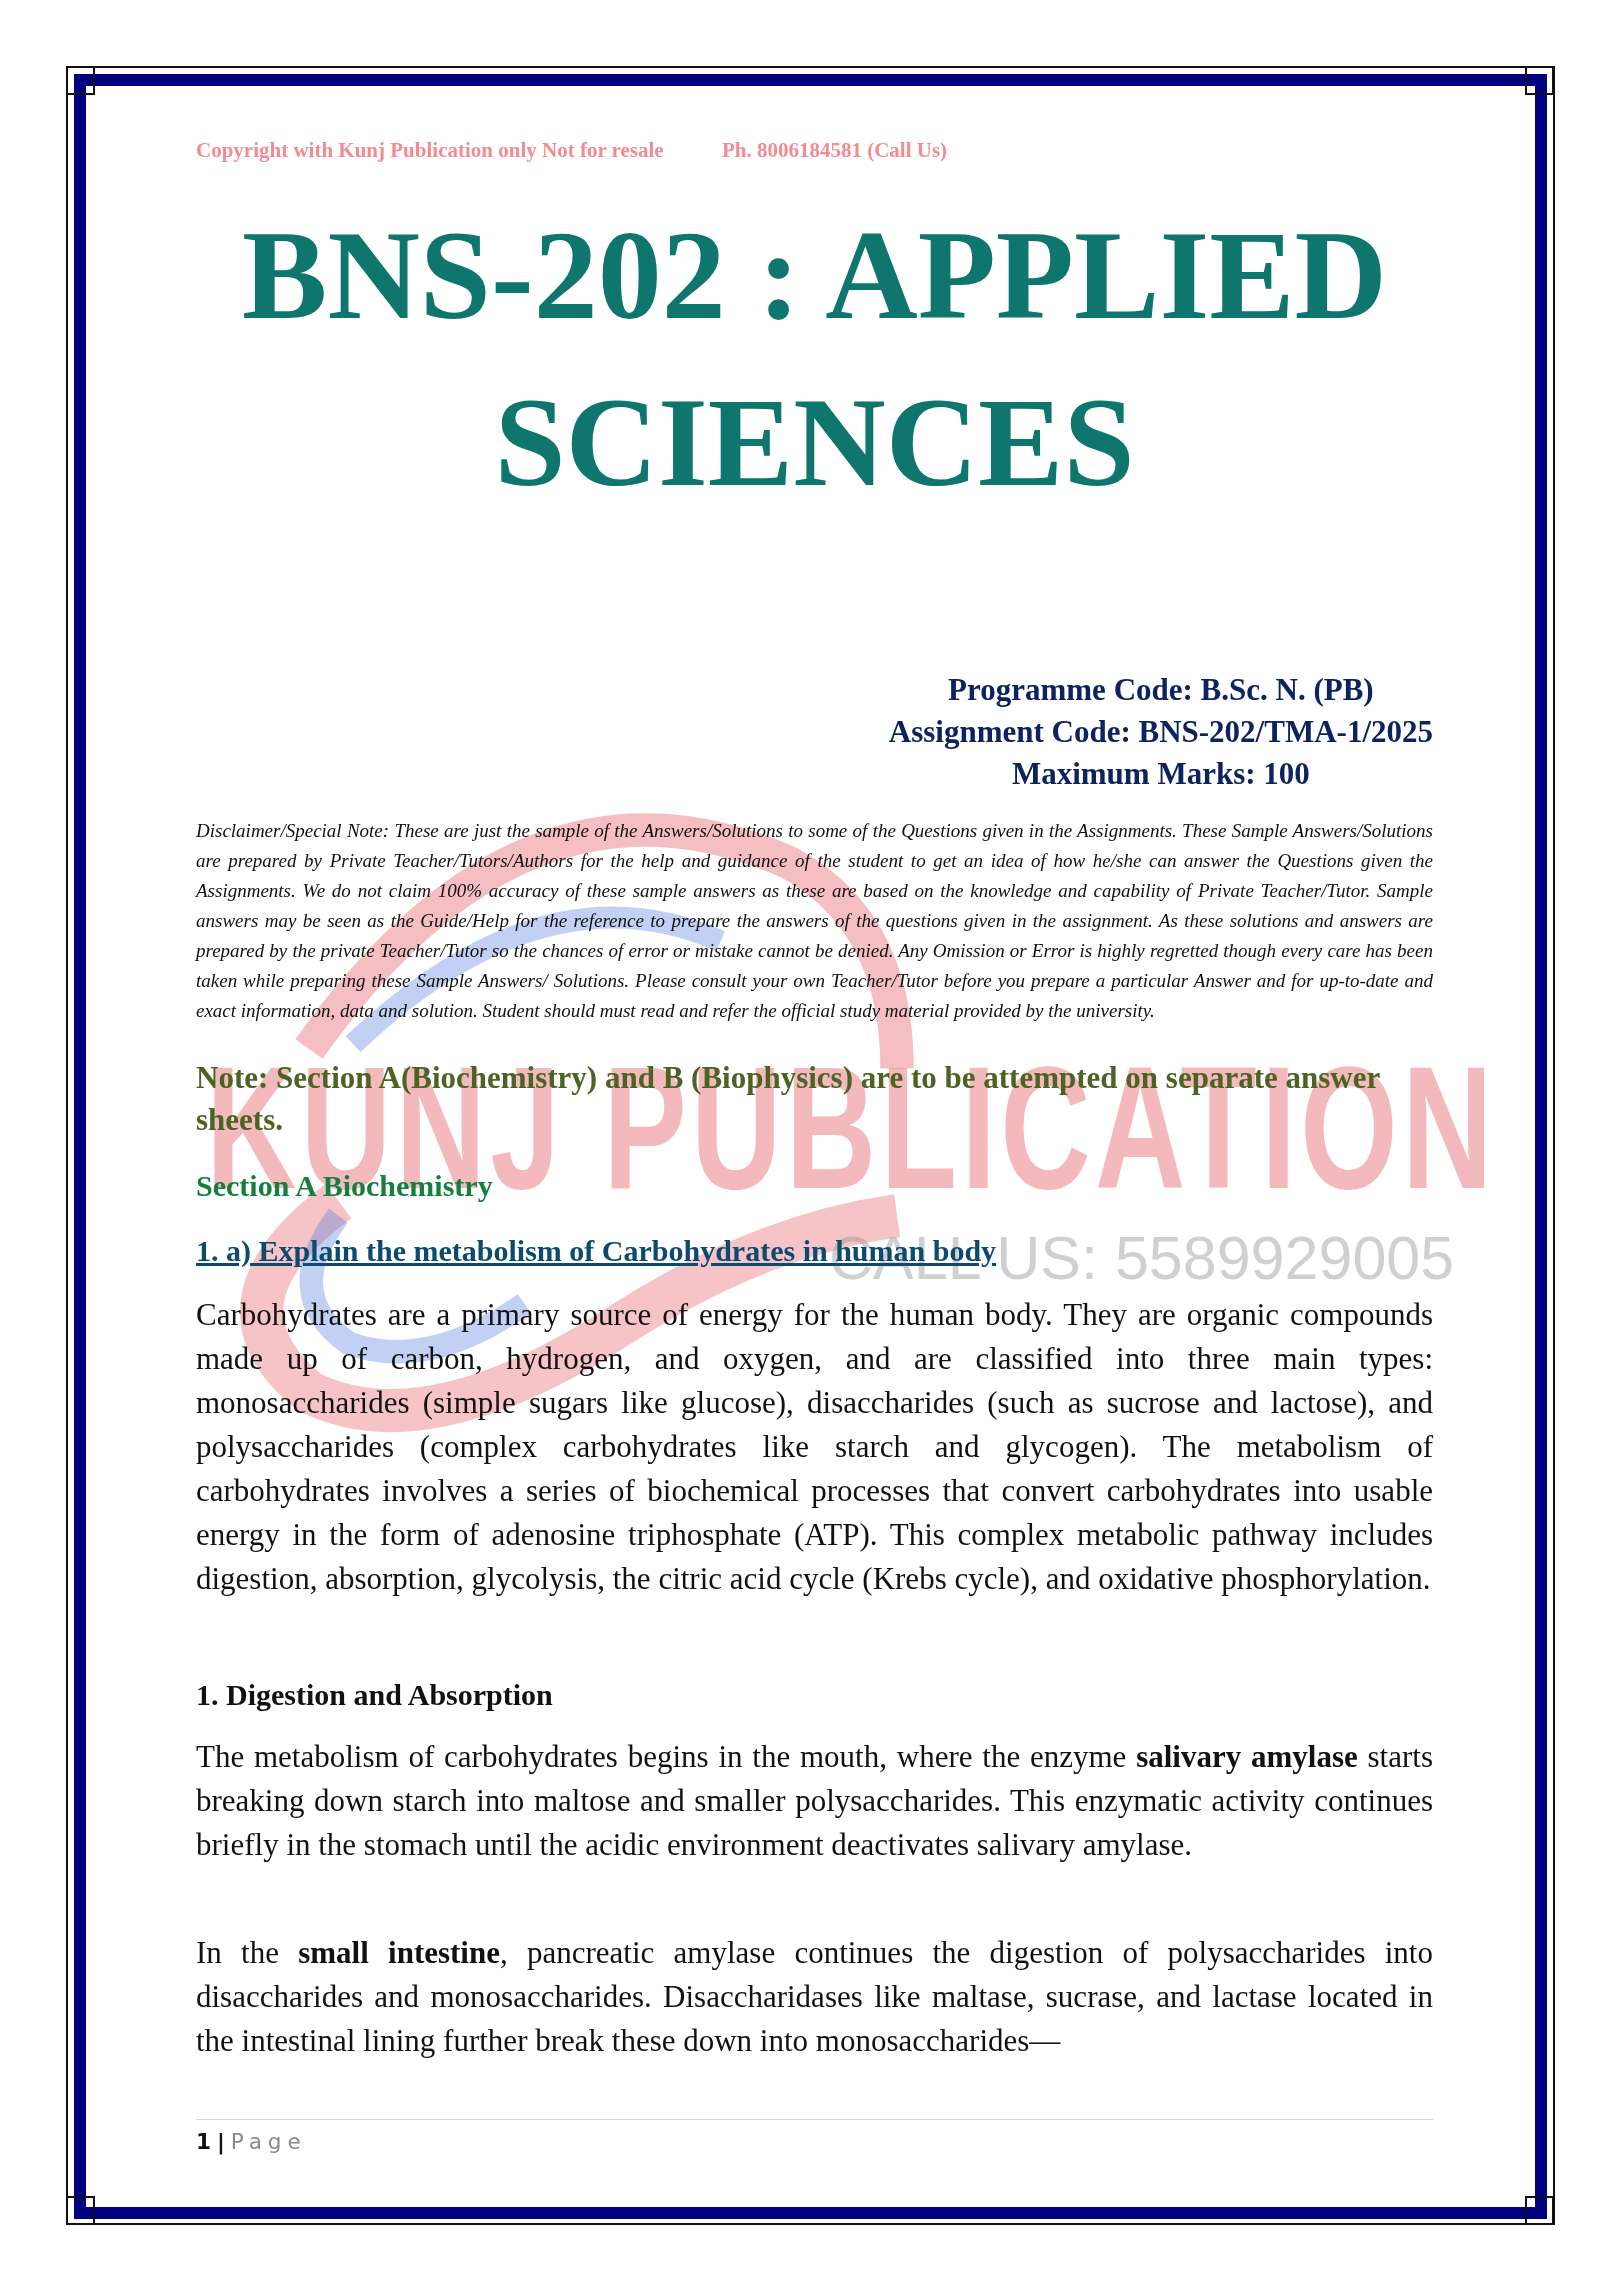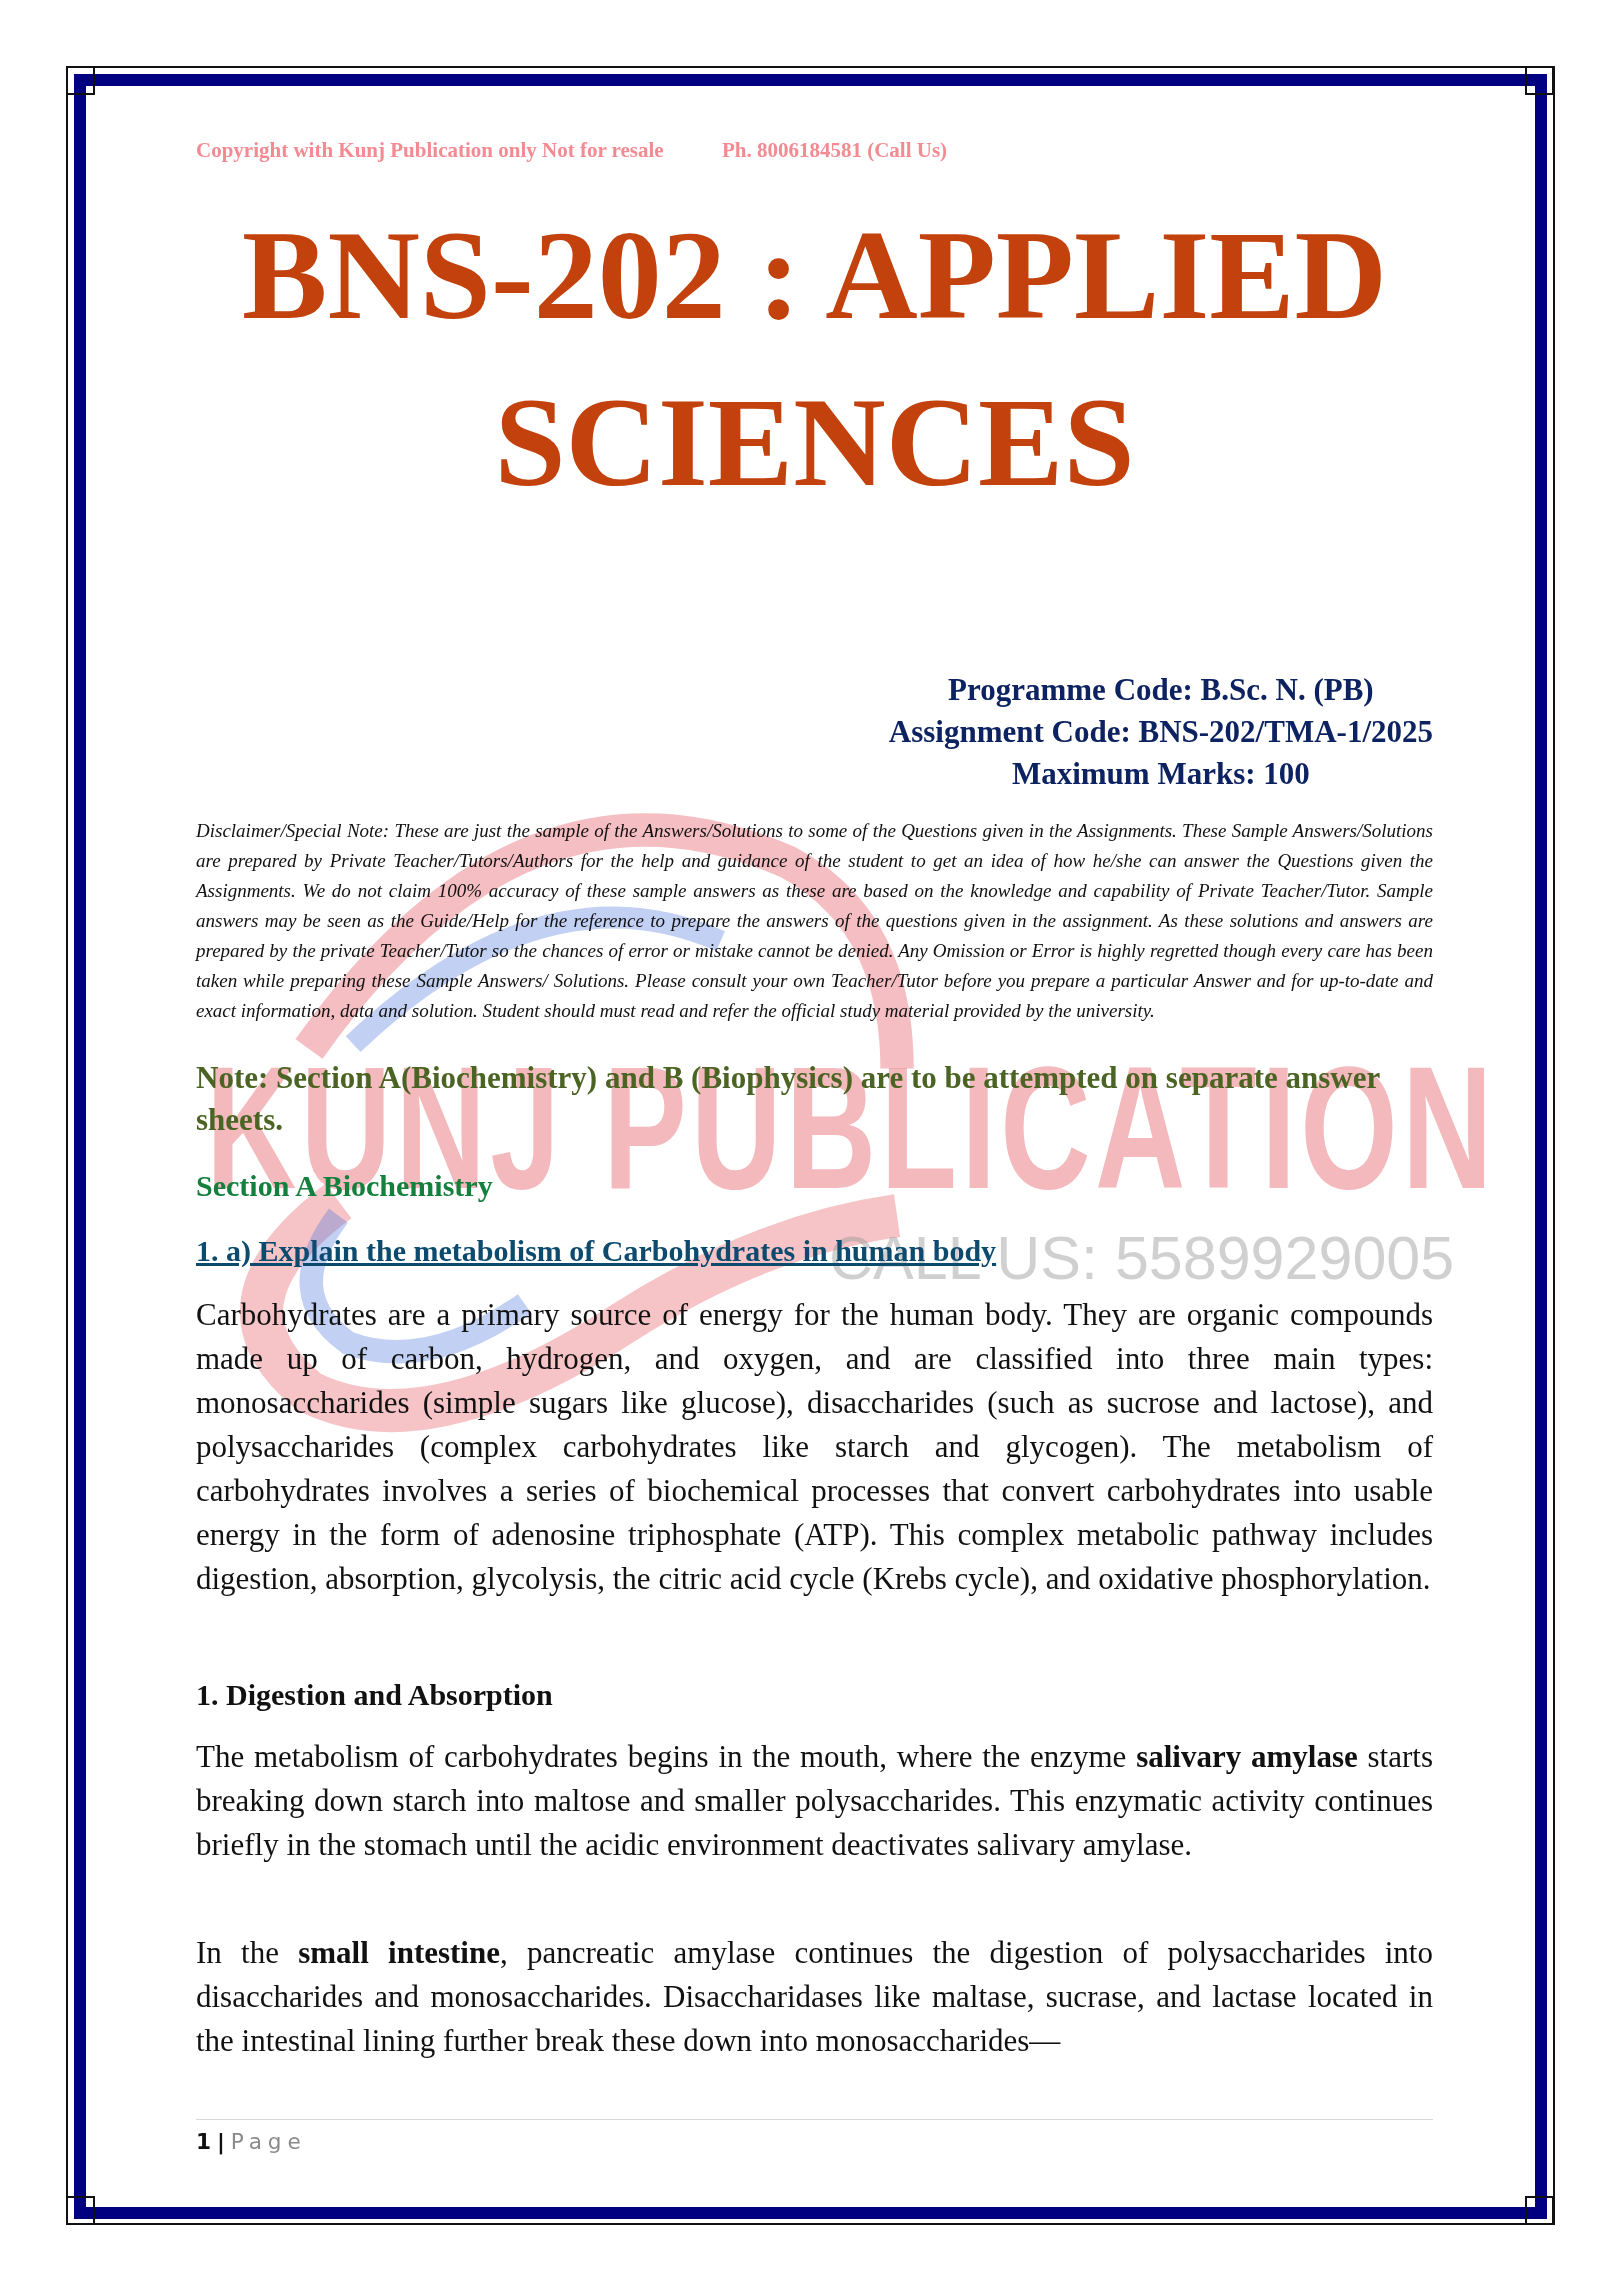--- a/index.html
+++ b/index.html
@@ -10,21 +10,21 @@
   .border-band { position:absolute; left:74px; top:74px; width:1473px; height:2145px; border:12.7px solid #000080; box-sizing:border-box; }
   .corner { position:absolute; width:29px; height:29px; border:2px solid #111; box-sizing:border-box; background:transparent; }
 
   
   .watermark { position:absolute; left:15px; top:0; width:1621px; height:2293px; pointer-events:none; }
   .wm-text { position:absolute; font-family:"Liberation Sans", sans-serif; font-weight:bold; color:rgba(226,70,80,0.38); letter-spacing:2px; transform-origin:left top; white-space:nowrap; }
   .wm-call { position:absolute; font-family:"Liberation Sans", sans-serif; color:rgba(150,150,150,0.45); white-space:nowrap; }
   .copyright { position:absolute; left:196px; top:138px; font-size:21px; font-weight:bold; color:#F48A92; white-space:nowrap; }
   .copyright .phone { margin-left:53px; }
 
-  .title { position:absolute; left:157px; width:1315px; text-align:center; font-weight:bold; color:#c2410c; font-size:128px; line-height:167px; top:192px; }
+  .title { position:absolute; left:157px; width:1315px; text-align:center; font-weight:bold; color:#0f766e; font-size:128px; line-height:167px; top:192px; }
 
   .codes { position:absolute; right:188px; top:669px; text-align:center; color:#0D2361; font-weight:bold; font-size:31px; line-height:42px; }
 
   .disclaimer { position:absolute; left:196px; top:816px; width:1237px; font-style:italic; font-size:19px; line-height:30px; text-align:justify; color:#111; }
 
   .note { position:absolute; left:196px; top:1057px; width:1237px; font-weight:bold; font-size:31px; line-height:42px; color:#4B6423; }
   .section-title { position:absolute; left:196px; top:1169px; font-weight:bold; font-size:30px; color:#15803d; }
   .question { position:absolute; left:196px; top:1234px; font-weight:bold; font-size:30px; color:#0c4a6e;text-decoration:underline; }
 
   .para { position:absolute; left:196px; width:1237px; font-size:31px; line-height:44px; text-align:justify; color:#111; }

